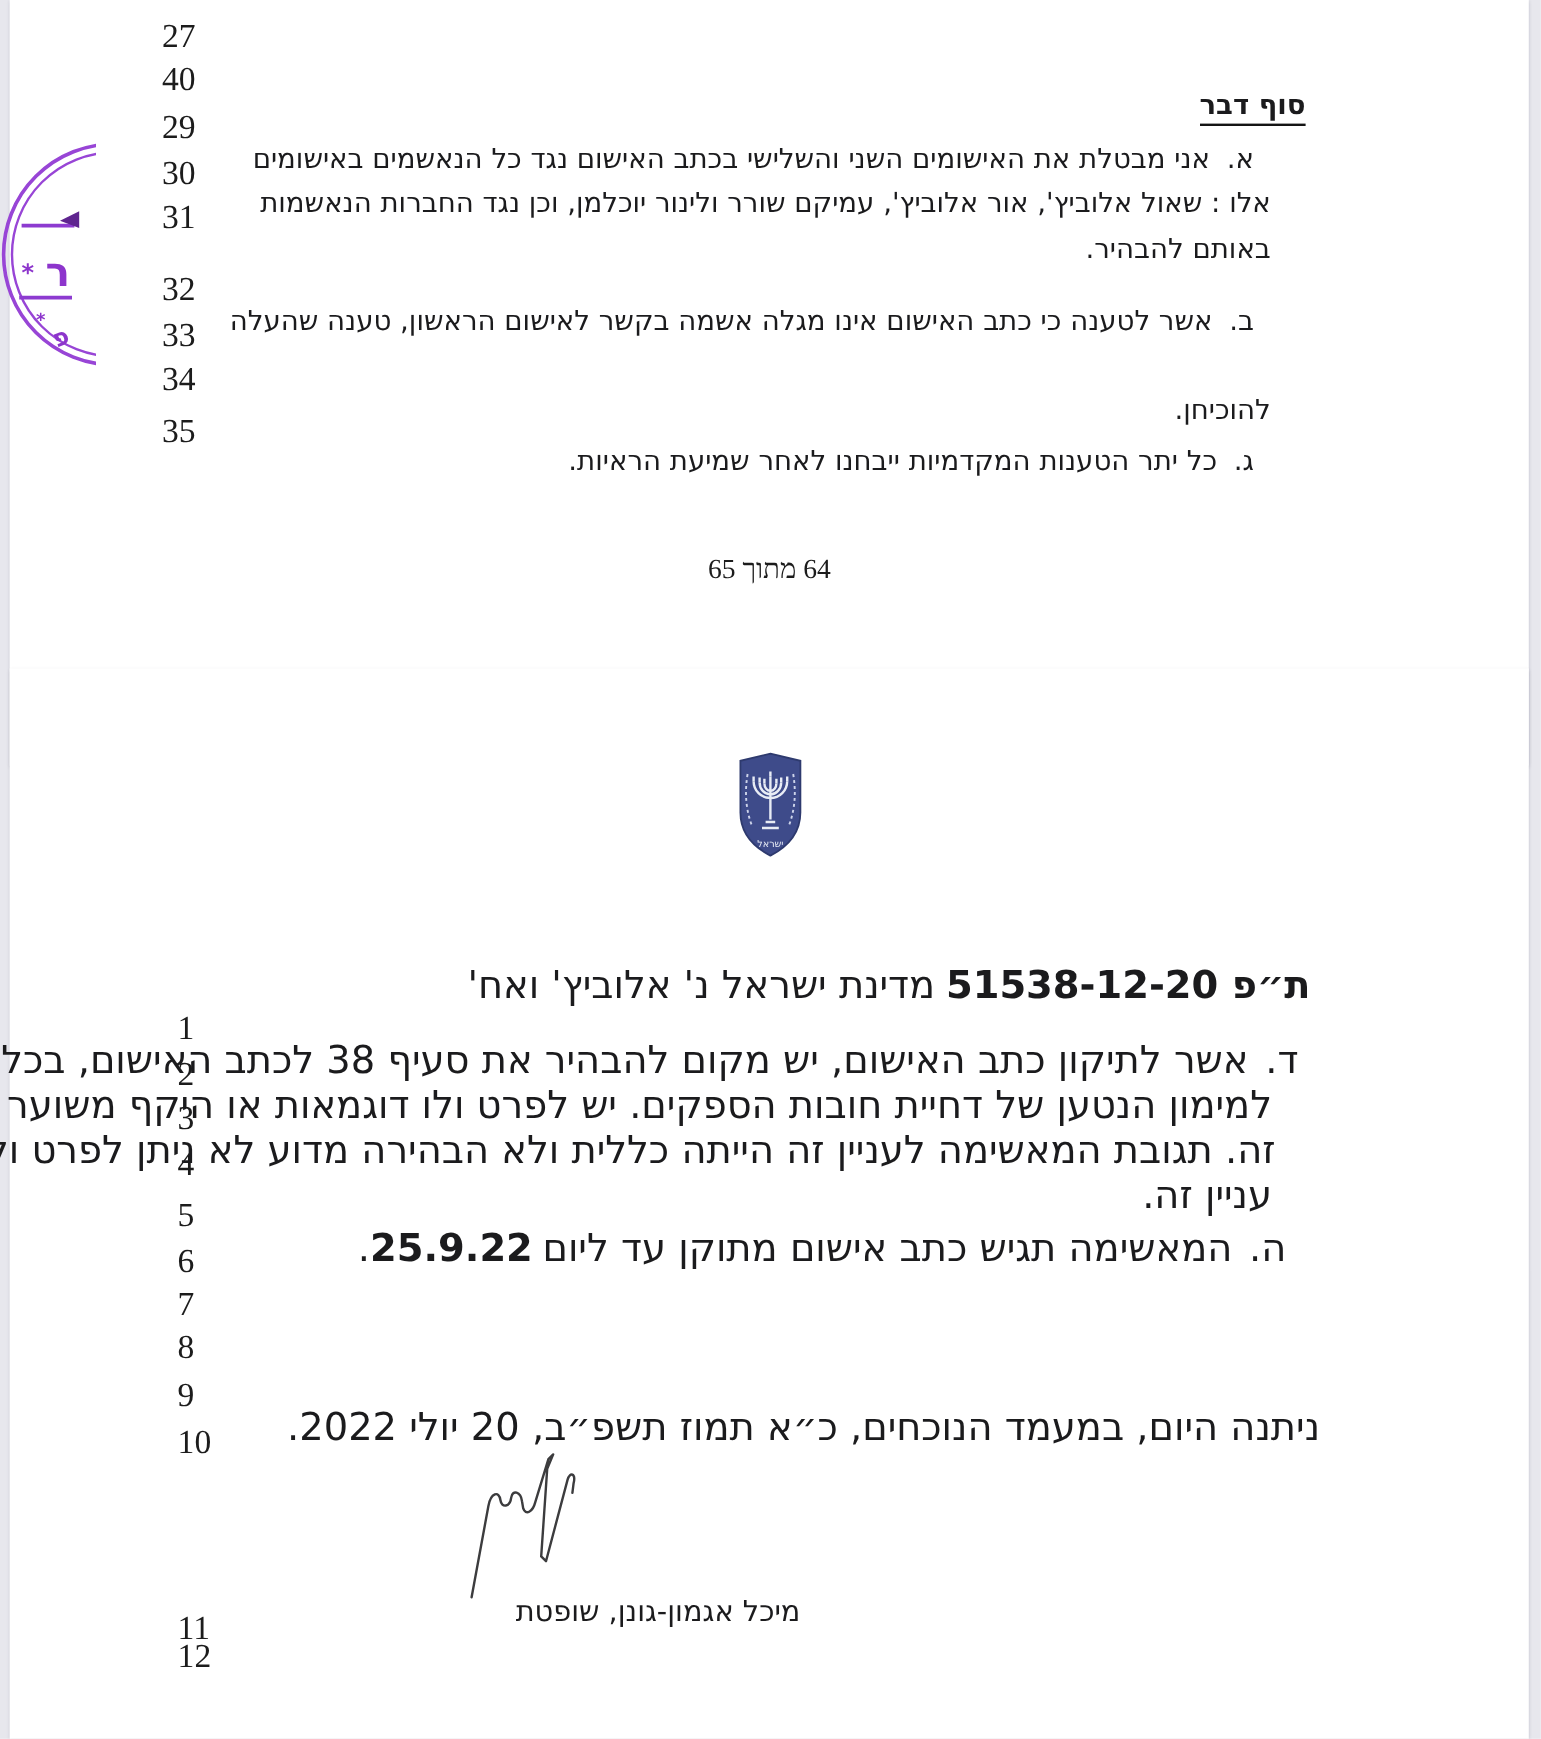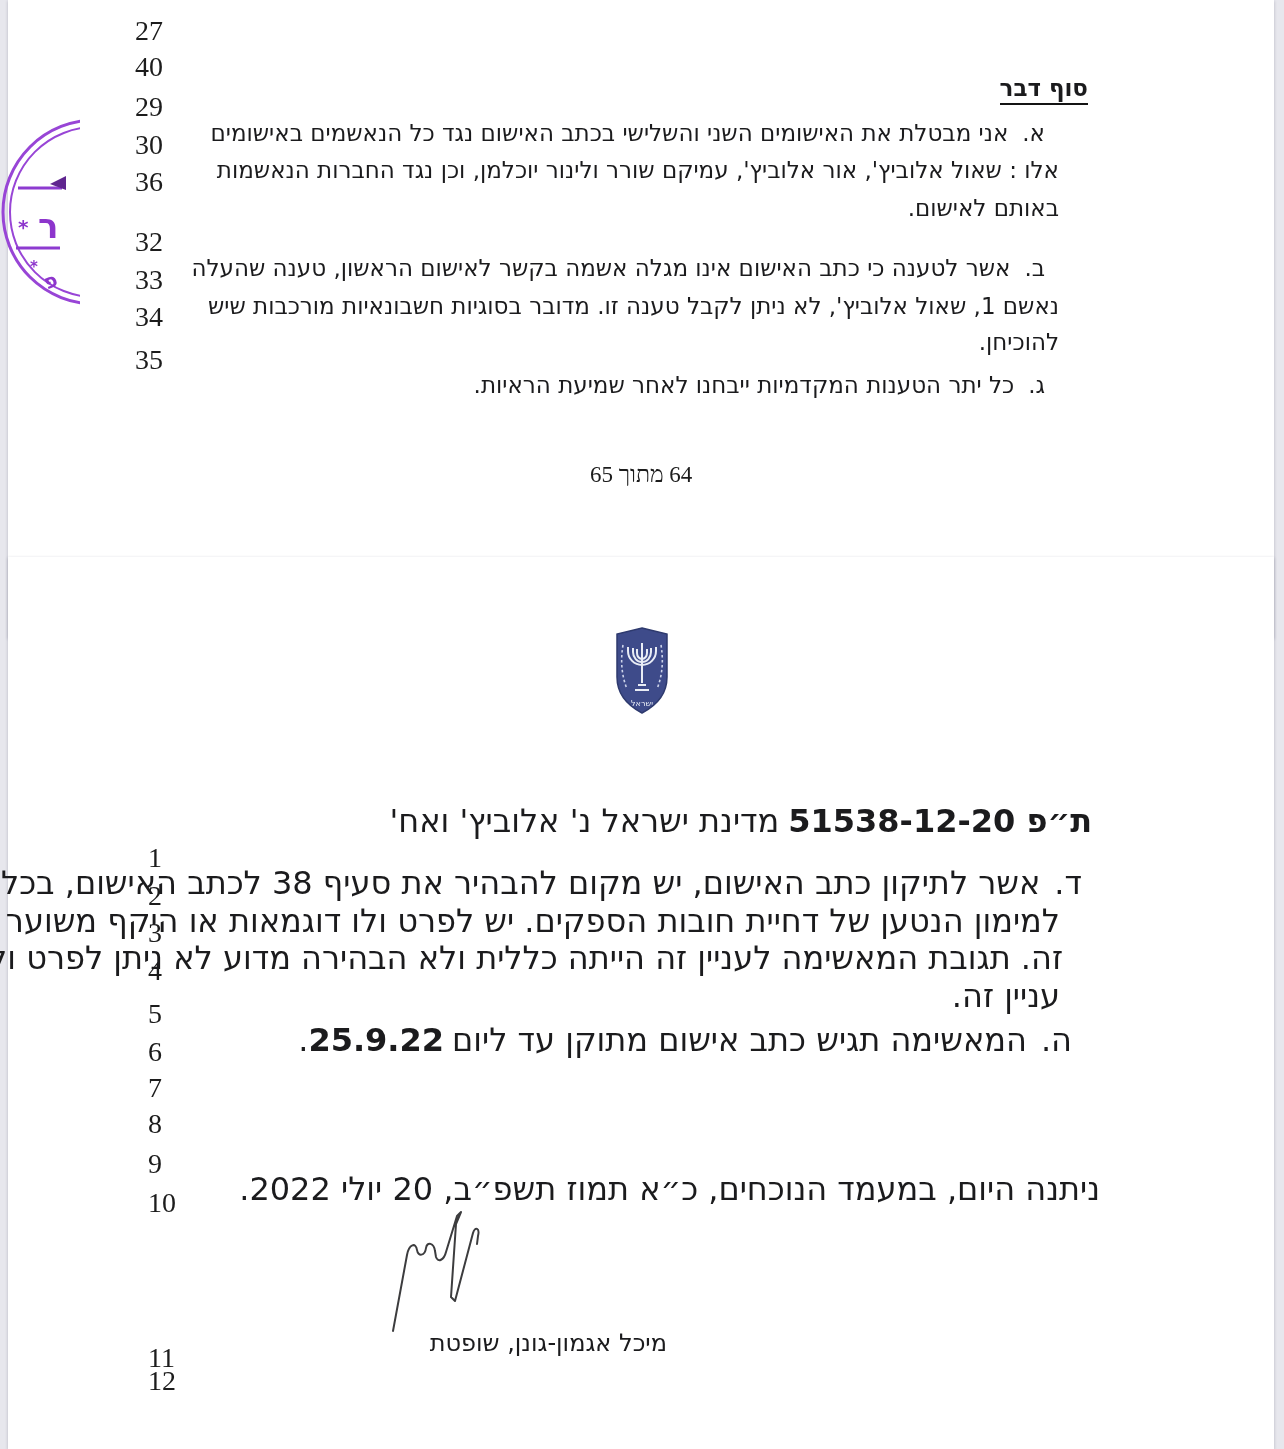--- a/index.html
+++ b/index.html
@@ -46,45 +46,42 @@
   svg{display:block;}
 </style>
 </head>
 <body>
 
 <div class="page" id="page1">
   <span class="lineno" style="top:16px">27</span>
   <span class="lineno" style="top:52px">40</span>
   <span class="lineno" style="top:92px">29</span>
   <span class="lineno" style="top:130px">30</span>
-  <span class="lineno" style="top:167px">36</span>
+  <span class="lineno" style="top:167px">31</span>
   <span class="lineno" style="top:227px">32</span>
   <span class="lineno" style="top:265px">33</span>
   <span class="lineno" style="top:302px">34</span>
   <span class="lineno" style="top:345px">35</span>
 
   <div class="row" style="top:46px;right:186px">
     <span class="heading">סוף דבר</span>
   </div>
 
   <div class="row" style="top:91px;right:229px">
     <span class="marker">א.</span><span>אני מבטלת את האישומים השני והשלישי בכתב האישום נגד כל הנאשמים באישומים</span>
   </div>
   <div class="row" style="top:128px;right:215px">
     <span>אלו : שאול אלוביץ', אור אלוביץ', עמיקם שורר ולינור יוכלמן, וכן נגד החברות הנאשמות</span>
   </div>
   <div class="row" style="top:166px;right:215px">
-    <span>באותם לאישום.</span>
+    <span>באותם להבהיר.</span>
   </div>
 
   <div class="row" style="top:226px;right:229px">
     <span class="marker">ב.</span><span>אשר לטענה כי כתב האישום אינו מגלה אשמה בקשר לאישום הראשון, טענה שהעלה</span>
-  </div>
-  <div class="row" style="top:264px;right:215px">
-    <span>נאשם 1, שאול אלוביץ', לא ניתן לקבל טענה זו. מדובר בסוגיות חשבונאיות מורכבות שיש</span>
   </div>
   <div class="row" style="top:300px;right:215px">
     <span>להוכיחן.</span>
   </div>
 
   <div class="row" style="top:343px;right:229px">
     <span class="marker">ג.</span><span>כל יתר הטענות המקדמיות ייבחנו לאחר שמיעת הראיות.</span>
   </div>
 
   <div class="footer-pg" style="top:462px;left:582px">64 מתוך 65</div>

